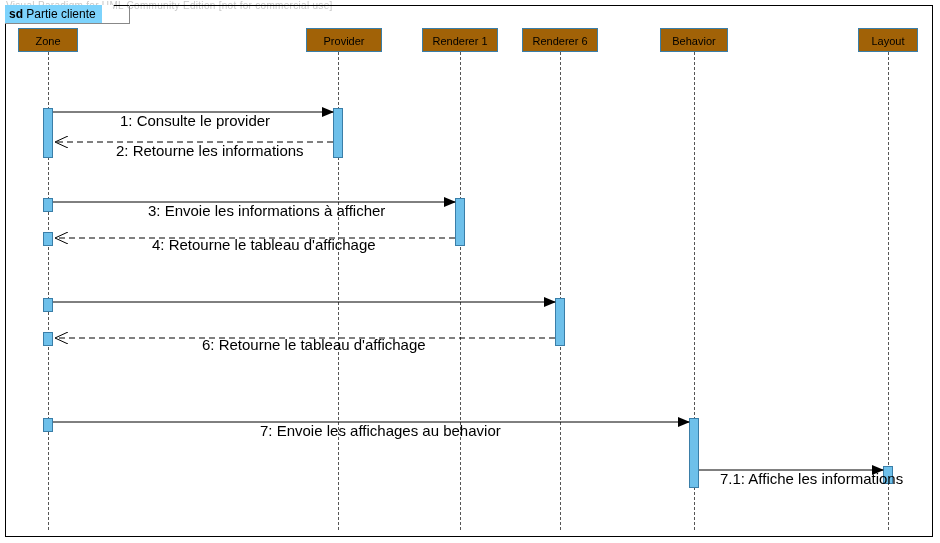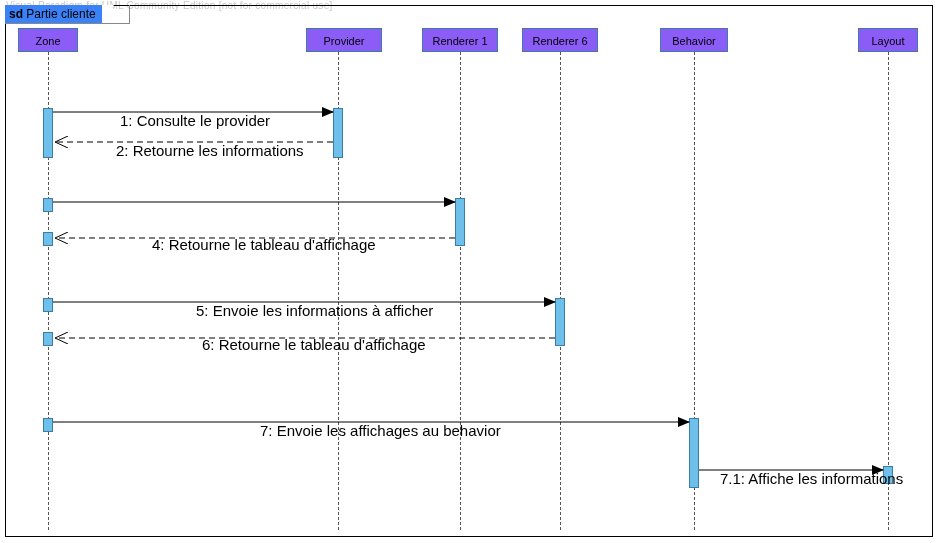--- a/index.html
+++ b/index.html
@@ -1,26 +1,26 @@
 <!DOCTYPE html>
 <html><head>
 <meta charset="utf-8">
 <style>
   body { margin:0; font-family: "Verdana", "Arial", sans-serif; font-size:11px; color:#000; background:#fff; }
   .canvas { position:relative; width:940px; height:543px; background:#fff; }
   .frame { position:absolute; left:5px; top:5px; width:928px; height:532px; border:1px solid #000; box-sizing:border-box; }
   .watermark { position:absolute; left:6px; top:0px; color:#c8c8c8; font-size:10px; letter-spacing:0.3px; }
-  .title-tab { position:absolute; left:5px; top:5px; padding:2px 6px 2px 4px; font-size:12px; background:#3b82f6; }
+  .title-tab { position:absolute; left:5px; top:5px; padding:2px 6px 2px 4px; font-size:12px; background:#7dd3fc; }
   .title-tab b { font-weight:bold; }
   .title-tab::after{
     content:""; position:absolute; right:-12px; top:0; width:0;height:0;
     border-top:0 solid transparent; border-bottom:18px solid transparent; border-left:12px solid #fff;
   }
   .title-tab-border { position:absolute; left:5px; top:5px; height:18px; border-bottom:1px solid #888; border-right:1px solid #888; padding-right:14px; }
-  .lifeline-head { position:absolute; top:28px; height:24px; min-width:60px; background:#8b5cf6; border:1px solid #3a7ea8; text-align:center; line-height:24px; font-size:11px; padding:0 8px; box-sizing:border-box; }
+  .lifeline-head { position:absolute; top:28px; height:24px; min-width:60px; background:#a16207; border:1px solid #3a7ea8; text-align:center; line-height:24px; font-size:11px; padding:0 8px; box-sizing:border-box; }
   .lifeline { position:absolute; top:52px; width:0; border-left:1px dashed #555; height:478px; }
   .activation { position:absolute; width:10px; background:#6ec0ea; border:1px solid #3a7ea8; box-sizing:border-box; }
   .msg-label { position:absolute; font-size:15px; white-space:nowrap;margin-top:16px; }
   svg.arrows { position:absolute; left:0; top:0; width:940px; height:543px; pointer-events:none; }
 </style>
 </head>
 <body>
 
 <div class="canvas">
   <div class="watermark">Visual Paradigm for UML Community Edition [not for commercial use]</div>
@@ -55,22 +55,22 @@
   <div class="activation" style="left:43px; top:298px; height:14px"></div>
   <div class="activation" style="left:43px; top:332px; height:14px"></div>
   <div class="activation" style="left:555px; top:298px; height:48px"></div>
 
   <div class="activation" style="left:43px; top:418px; height:14px"></div>
   <div class="activation" style="left:689px; top:418px; height:70px"></div>
   <div class="activation" style="left:883px; top:466px; height:18px"></div>
 
   <div class="msg-label" style="left:120px; top:96px">1: Consulte le provider</div>
   <div class="msg-label" style="left:116px; top:126px">2: Retourne les informations</div>
+  <div class="msg-label" style="left:148px; top:186px">3: Envoie les informations à afficher</div>
   <div class="msg-label" style="left:152px; top:220px">4: Retourne le tableau d'affichage</div>
-  <div class="msg-label" style="left:196px; top:286px">5: Envoie les informations à afficher</div>
   <div class="msg-label" style="left:202px; top:320px">6: Retourne le tableau d'affichage</div>
   <div class="msg-label" style="left:260px; top:406px">7: Envoie les affichages au behavior</div>
   <div class="msg-label" style="left:720px; top:454px">7.1: Affiche les informations</div>
 
   <svg class="arrows">
     <defs>
       <marker id="arrow-solid" markerWidth="12" markerHeight="10" refX="11" refY="5" orient="auto">
         <path d="M0,0 L12,5 L0,10 Z" fill="#000"></path>
       </marker>
       <marker id="arrow-open" markerWidth="14" markerHeight="12" refX="13" refY="6" orient="auto">

